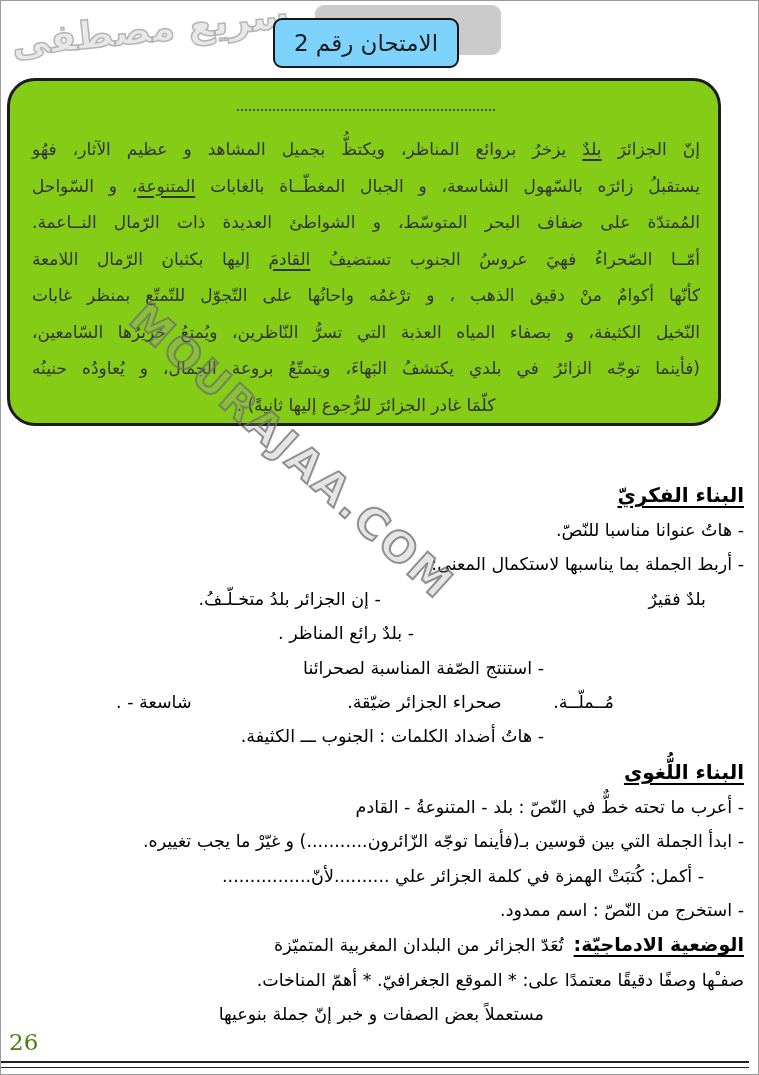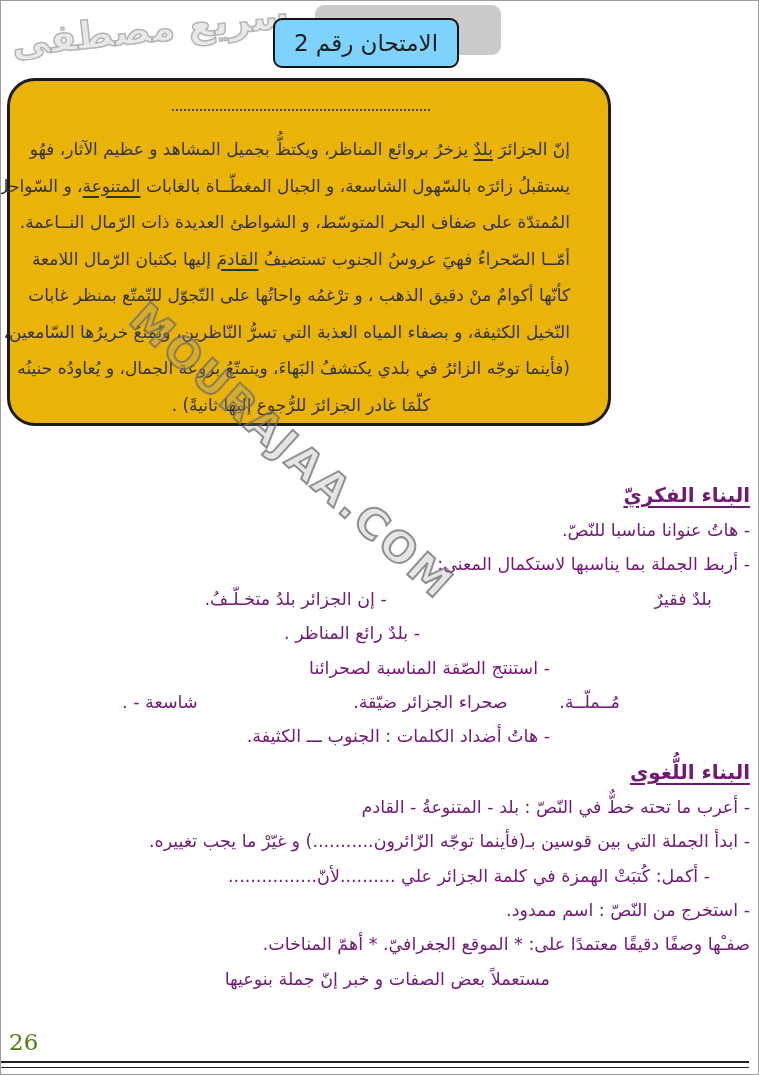--- a/index.html
+++ b/index.html
@@ -32,26 +32,26 @@
     border:2.5px solid #141414;
     border-radius:9px;
     box-shadow:42px -13px 0 #cbcbcb;
     display:flex;align-items:center;justify-content:center;
     direction:rtl;
   }
   .title-box span{font-size:23px;color:#1d1d1d;}
   
   .passage-box{
     position:absolute;left:6px;top:77px;
-    width:604px;height:348px;
-    background:#eab308;
+    width:714px;height:348px;
+    background:#84cc16;
     border:3px solid #1c1c1c;
     border-radius:28px;
     box-sizing:border-box;
-    padding:28px 38px 0 22px;
+    padding:28px 18px 0 22px;
   }
   .dotted{
     width:258px;margin:0 auto;
     border-top:2.5px dotted #4a4a4a;
     height:0;
   }
   .passage{
     margin-top:20px;
     direction:rtl;
     font-size:17px;
@@ -69,24 +69,24 @@
     font-size:42px;font-weight:bold;
     letter-spacing:3px;
     color:rgba(150,150,150,0.25);
     -webkit-text-stroke:2px rgba(110,110,110,0.75);
     pointer-events:none;
     white-space:nowrap;
     z-index:5;
   }
   
   .content{
-    position:absolute;top:476px;left:14px;right:8px;
+    position:absolute;top:476px;left:14px;right:14px;
     direction:rtl;
     font-size:17.5px;
-    color:#701a75;
+    color:#000000;
   }
   .row{line-height:34.4px;text-align:right;white-space:nowrap;}
   .h{
     font-size:20px;font-weight:bold;line-height:36px;
     text-decoration:underline;text-decoration-thickness:2px;text-underline-offset:4px;
     text-align:right;
   }
   .h-inline{
     font-size:19px;font-weight:bold;
     text-decoration:underline;text-decoration-thickness:2px;text-underline-offset:4px;
@@ -160,20 +160,23 @@
     </div>
 
     <div class="row ind-200">- هاتُ أضداد الكلمات : الجنوب ـــ الكثيفة.</div>
 
     <div class="h">البناء اللُّغوى</div>
     <div class="row">- أعرب ما تحته خطٌّ في النّصّ : بلد - المتنوعةُ - القادم</div>
     <div class="row">- ابدأ الجملة التي بين قوسين بـ(فأينما توجّه الزّائرون...........) و غيّرْ ما يجب تغييره.</div>
     <div class="row ind-40">- أكمل: كُتبَتْ الهمزة في كلمة الجزائر علي ..........لأنّ................</div>
     <div class="row">- استخرج من النّصّ : اسم ممدود.</div>
 
+    <div class="row">
+      <span class="h-inline">الوضعية الادماجيّة:</span><span>تُعَدّ الجزائر  من البلدان المغربية المتميّزة</span>
+    </div>
     <div class="row">صفـْها وصفًا دقيقًا معتمدًا على: * الموقع الجغرافيّ.  *  أهمّ المناخات.</div>
     <div class="row ind-200">مستعملاً بعض الصفات و خبر إنّ جملة بنوعيها</div>
 
   </div>
 
   <div class="page-number">26</div>
   <div class="footer-rule"></div>
 
 </div>
 

